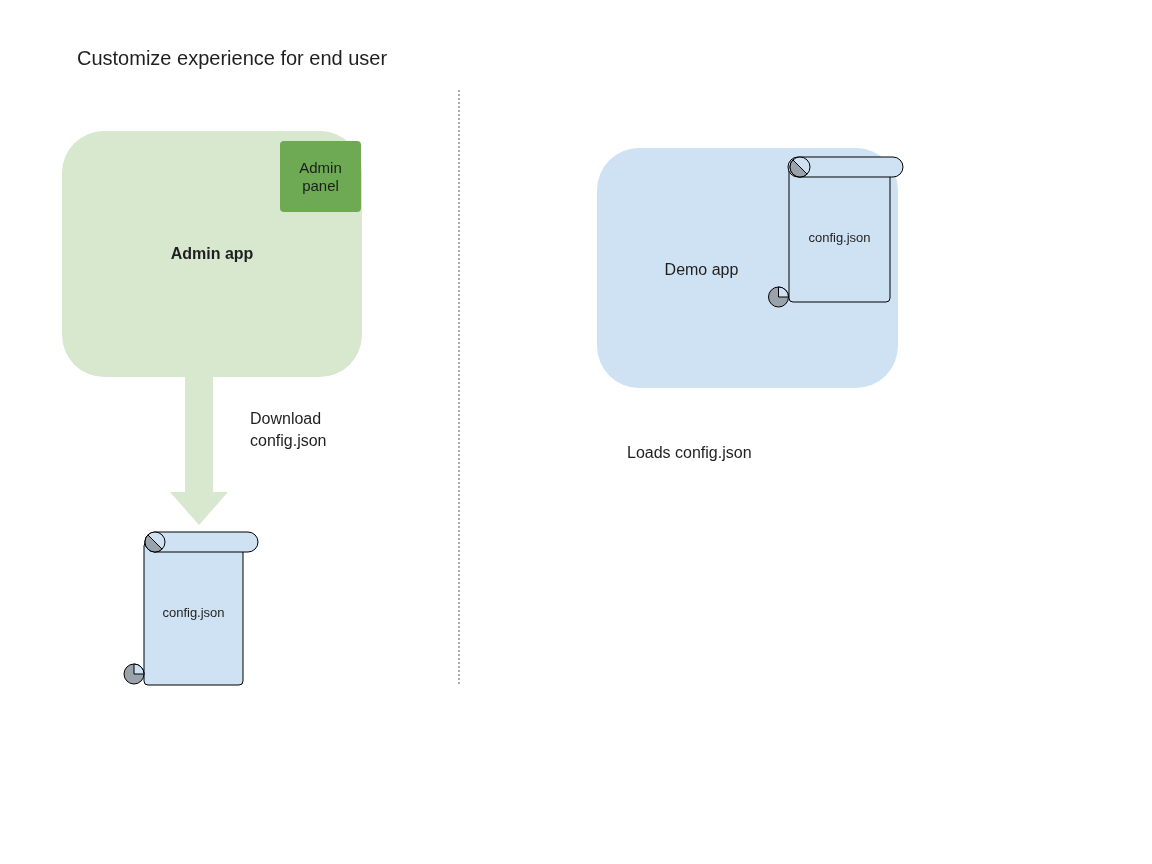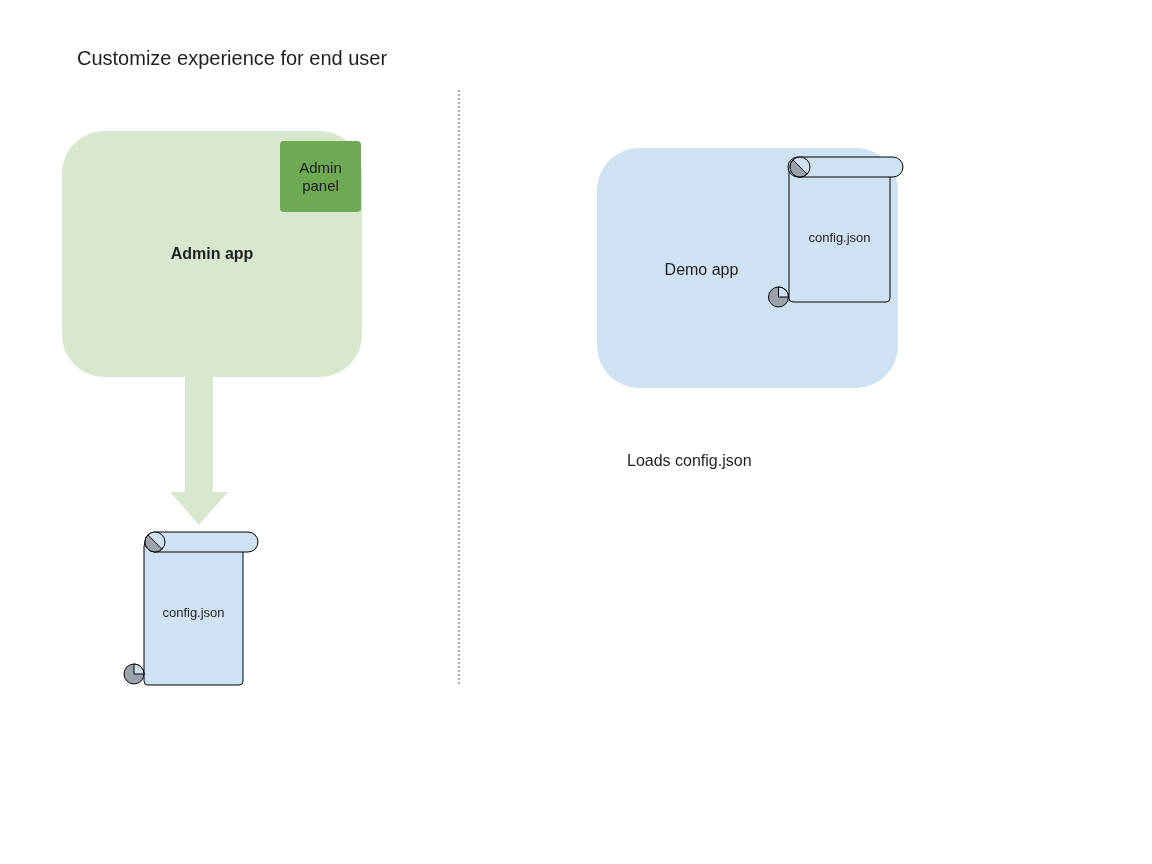--- a/index.html
+++ b/index.html
@@ -59,21 +59,20 @@
   #config-label-right { left: 789px; top: 229px; width: 101px; }
 
   #download-label {
     left: 250px; top: 408px; width: 112px;
     font-size: 16px; line-height: 22px;
   }
   #loads-config-label {
     left: 627px; top: 443px;
     font-size: 16px; line-height: 20px;
     white-space: nowrap;
-    margin-top: 8px;
   }
 
   #section-divider {
     left: 458px; top: 90px;
     width: 2px; height: 596px;
     background: repeating-linear-gradient(
       to bottom,
       var(--divider-gray, #ababab) 0px,
       var(--divider-gray, #ababab) 2px,
       transparent 2px,
@@ -95,20 +94,21 @@
   <div class="abs" id="admin-panel-box">
     <div class="lbl">Admin panel</div>
   </div>
 
   <div class="abs box-label" id="admin-app-label">Admin app</div>
 
   <svg class="abs" style="left:165px; top:377px;" width="70" height="152" viewBox="0 0 70 152">
     <polygon points="20,0 48,0 48,115 63,115 34,148 5,115 20,115" fill="#d7e8ce"></polygon>
   </svg>
 
+  <div class="abs" id="download-label">Download config.json</div>
 
   <svg class="abs" style="left:120px; top:528px;" width="145" height="165" viewBox="0 0 145 165">
     <rect x="24" y="14" width="99" height="143" rx="4" fill="#cfe2f3" stroke="#000" stroke-width="1"></rect>
     <rect x="25" y="4" width="113" height="20" rx="10" fill="#cfe2f3" stroke="#000" stroke-width="1"></rect>
     <circle cx="35" cy="14" r="10" fill="#cfe2f3" stroke="#000" stroke-width="1"></circle>
     <path d="M27.9,6.9 A10 10 0 1 0 42.1,21.1 L35,14 Z" fill="#9aa2ac" stroke="#000" stroke-width="1"></path>
     <circle cx="14" cy="146" r="10" fill="#9aa2ac" stroke="#000" stroke-width="1"></circle>
     <path d="M14,146 L24,146 A10 10 0 0 0 14,136 Z" fill="#cfe2f3" stroke="#000" stroke-width="1"></path>
   </svg>
 

